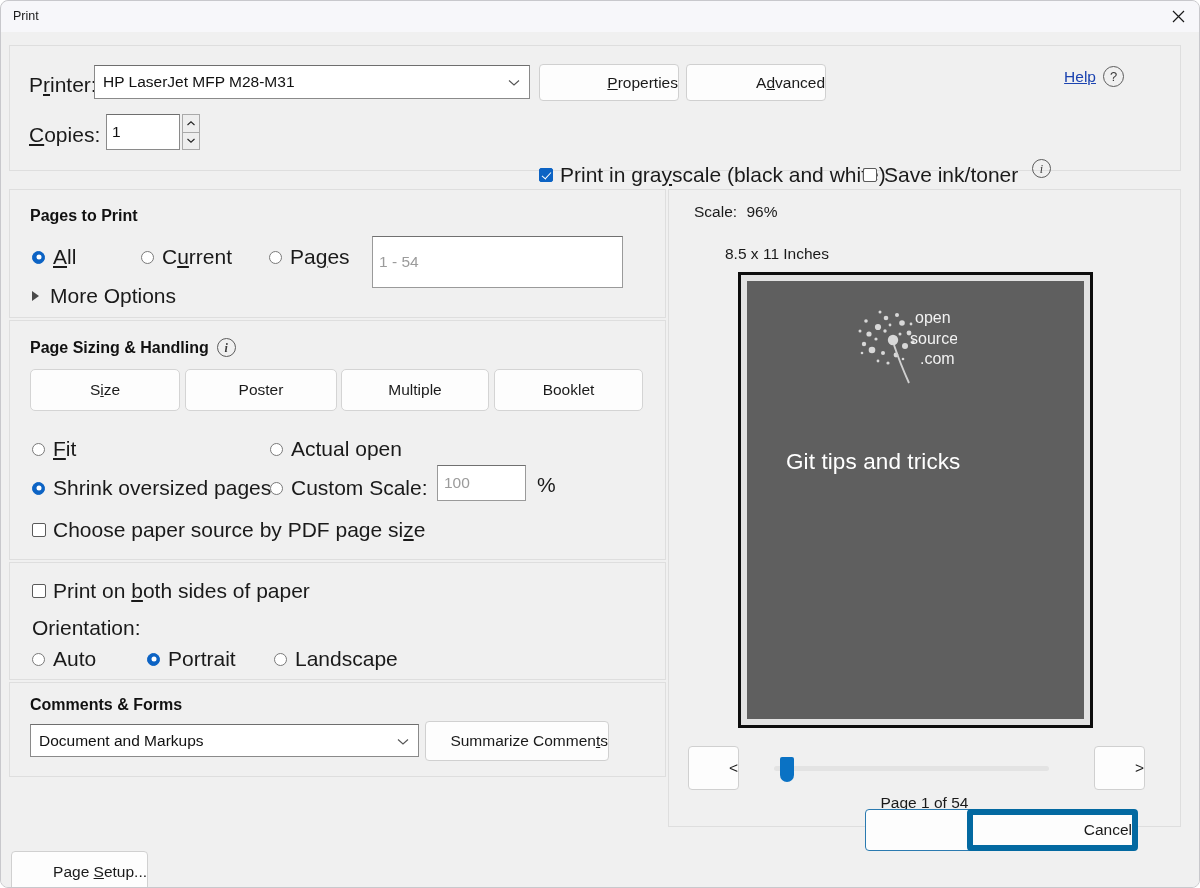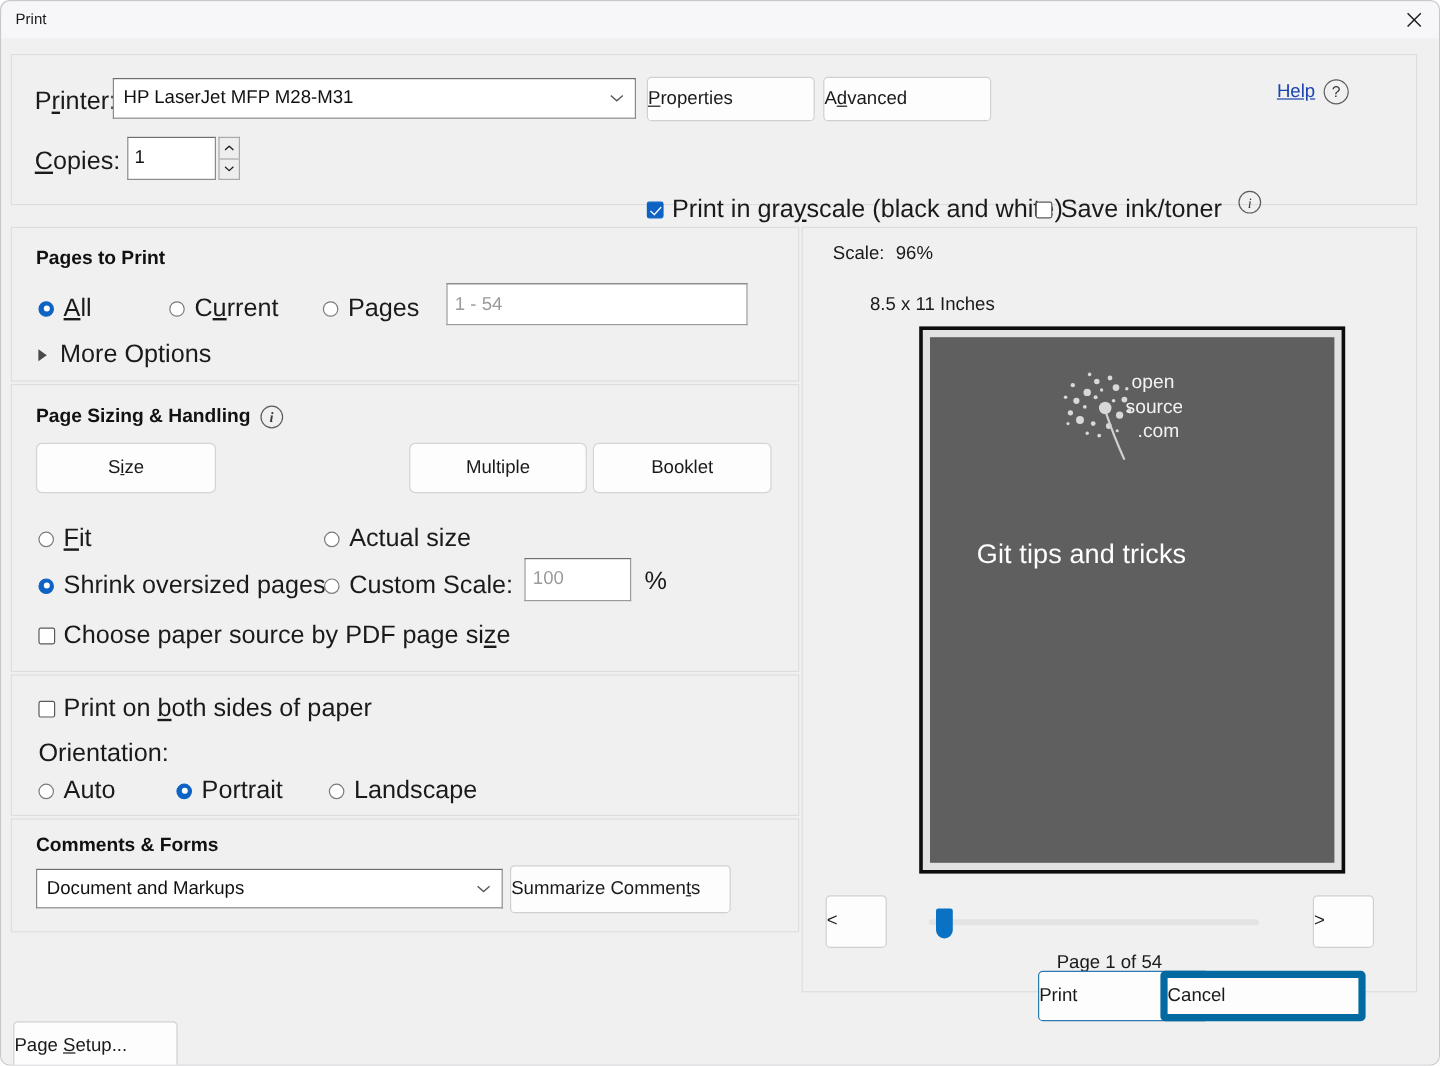--- a/index.html
+++ b/index.html
@@ -83,21 +83,21 @@
 
   #printer-combo {
     left: 84px; top: 19px; width: 436px; height: 34px;
   }
 
   .btn {
     background: #fdfdfd;
     border: 1px solid #d0d0d0;
     border-radius: 4px;
     font-size: 15.5px; color: #1a1a1a;
-    display: flex; align-items: center; justify-content: flex-start;
+    display: flex; align-items: center; justify-content: flex-end;
     cursor: pointer;
     white-space: nowrap;
   }
 
   #properties-btn { position: absolute; left: 529px; top: 18px; width: 140px; height: 37px; }
   #advanced-btn   { position: absolute; left: 676px; top: 18px; width: 140px; height: 37px; }
 
   .help-wrap {
     position: absolute; right: 56px; top: 20px;
     display: flex; align-items: center; gap: 7px;
@@ -263,21 +263,20 @@
   }
   #papersize-text {
     position: absolute; left: 56px; top: 55px;
     font-size: 15.5px; color: #1a1a1a;
   }
   #page-preview {
     position: absolute; left: 69px; top: 82px;
     width: 355px; height: 456px;
     background: #e2e2e2;
     border: 3px solid #0d0d0d;
-    margin-left: 28px;
   }
   #page-canvas {
     position: absolute; left: 6px; top: 6px; right: 6px; bottom: 6px;
     background: #5f5f5f;
     overflow: hidden;
   }
   #doc-logo {
     position: absolute; left: 105px; top: 20px;
     width: 105px; height: 95px;
   }
@@ -415,54 +414,57 @@
       <div class="radio-row" style="left:131px; top:55px;">
         <span class="radio"></span>
         <span class="lbl">C<span class="u">u</span>rrent</span>
       </div>
 
       <div class="radio-row" style="left:259px; top:55px;">
         <span class="radio"></span>
         <span class="lbl">Pa<span class="u">g</span>es</span>
       </div>
 
-      <div class="textbox" style="left:362px; top:46px; width:251px; height:35px;text-align:center;">
+      <div class="textbox" style="left:362px; top:46px; width:251px; height:52px;text-align:center;">
         <span class="placeholder-txt">1 - 54</span>
       </div>
 
       <div class="radio-row" style="left:22px; top:94px;">
         <span class="tri"></span>
         <span class="lbl" style="margin-left:3px;">More Options</span>
       </div>
     </div>
 
     <div class="group" id="grp-sizing">
       <div class="group-title" style="left:20px; top:17px; display:flex; align-items:center; gap:8px;">
         <span>Page Sizing &amp; Handling</span>
         <span class="info-circle">i</span>
       </div>
 
       <div class="tab-btn" style="left:20px; top:48px; width:150px; height:42px;">
         <span>S<span class="u">i</span>ze</span>
       </div>
+      <div class="tab-btn" style="left:175px; top:48px; width:152px; height:42px;">
+        <span>Poster</span>
+      </div>
       <div class="tab-btn" style="left:331px; top:48px; width:148px; height:42px;">
         <span>Multiple</span>
       </div>
       <div class="tab-btn" style="left:484px; top:48px; width:149px; height:42px;">
         <span>Booklet</span>
       </div>
 
       <div class="radio-row" style="left:22px; top:116px;">
         <span class="radio"></span>
         <span class="lbl"><span class="u">F</span>it</span>
       </div>
 
       <div class="radio-row" style="left:260px; top:116px;">
         <span class="radio"></span>
-        <span class="lbl">Actual size</span>
+        <span class="lbl">Actual open</span>
       </div>
 
       <div class="radio-row" style="left:22px; top:155px;">
         <span class="radio sel"></span>
         <span class="lbl">Shrink oversized pages</span>
       </div>
 
       <div class="radio-row" style="left:260px; top:155px;">
         <span class="radio"></span>
         <span class="lbl">Custom Scale:</span>

